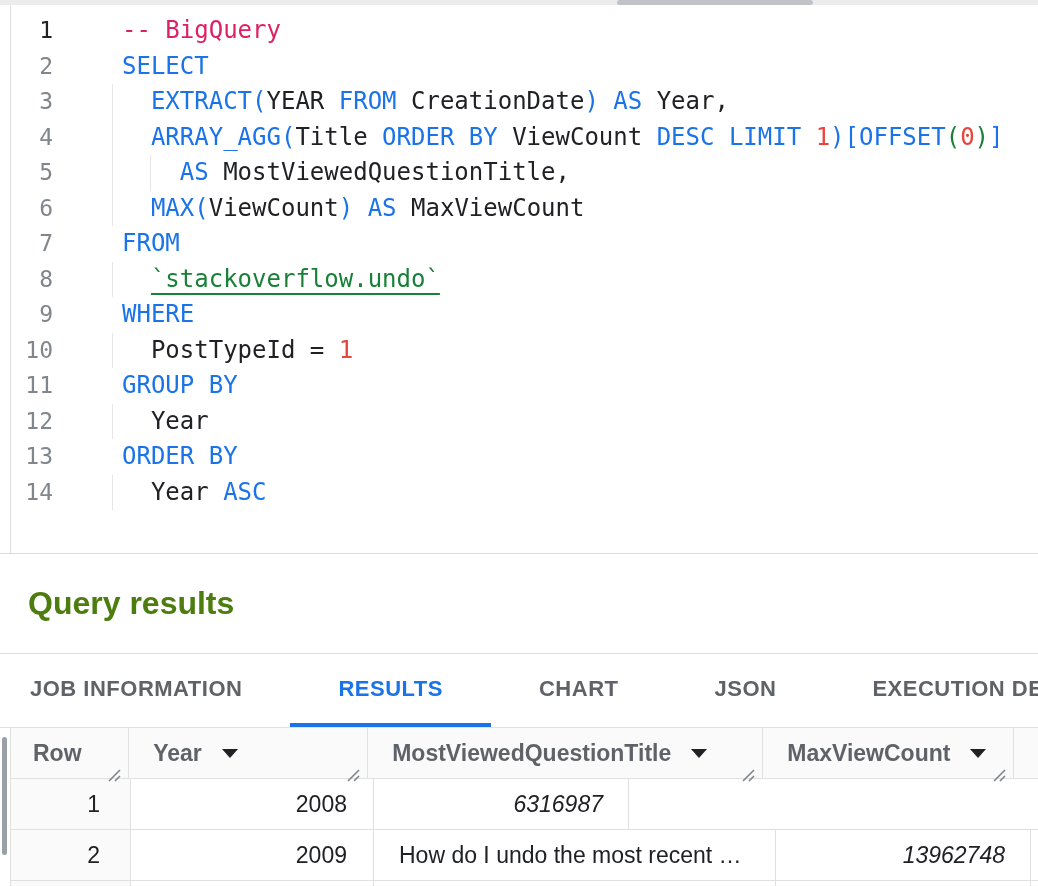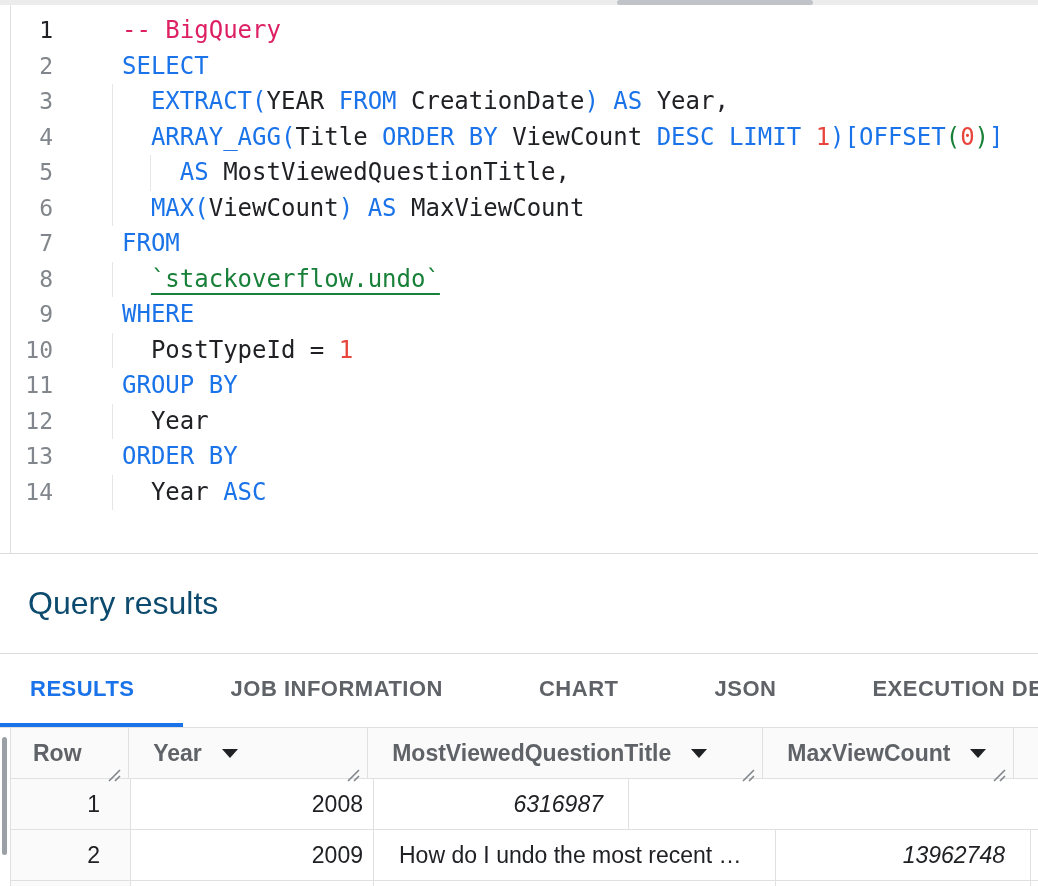--- a/index.html
+++ b/index.html
@@ -28,21 +28,21 @@
   .t-id{color:#202124;}
   .t-pl{color:#202124;}
   .t-num{color:#e8453c;}
   .t-p1{color:#1a73e8;}
   .t-p2{color:#188038;}
   .t-ref{color:#188038;text-decoration:underline;text-decoration-color:#188038;
     text-decoration-thickness:2px;text-underline-offset:6px;}
   
   .results-band{position:absolute;top:554px;left:0;right:0;height:100px;background:#fff;
     border-bottom:1px solid #dadce0;display:flex;align-items:center;padding-left:28px;box-sizing:border-box;}
-  .results-title{font-size:32px;font-weight:400;color:#0c4a6e;}
+  .results-title{font-size:32px;font-weight:700;color:#4d7c0f;}
   
   .tabs{position:absolute;top:655px;left:0;right:0;height:72px;display:flex;
     border-bottom:1px solid #e0e0e0;overflow:hidden;background:#fff;}
   .tab{display:flex;align-items:center;padding:0 48px;white-space:nowrap;
     font-size:22px;font-weight:700;letter-spacing:.5px;color:#5f6368;
     border-bottom:4px solid transparent;box-sizing:border-box;cursor:pointer;}
   .tab:first-child{padding-left:30px;}
   .tab.active{color:#1a73e8;border-bottom-color:#1a73e8;}
   
   .table{position:absolute;top:728px;left:10px;width:1028px;bottom:0;
@@ -54,21 +54,21 @@
   .tr{display:flex;height:50px;border-bottom:1px solid #e0e0e0;background:#fff;}
   .td{display:flex;align-items:center;box-sizing:border-box;border-right:1px solid #e0e0e0;
     font-size:23px;color:#202124;background:#fff;}
   .col0{width:120px;}
   .col1{width:243px;}
   .col2{width:402px;}
   .col3{width:255px;}
   .sliver{flex:1;border-right:none;}
   .th.col0{padding-left:22px;}
   .td.col0{background:#fafafa;justify-content:flex-end;padding-right:30px;}
-  .td.col1{justify-content:flex-end;padding-right:10px;}
+  .td.col1{justify-content:flex-end;padding-right:26px;}
   .td.col2{padding-left:25px;}
   .td.col3{justify-content:flex-end;padding-right:25px;font-style:italic;}
   .sort-arrow{width:0;height:0;margin-left:20px;
     border-left:8px solid transparent;border-right:8px solid transparent;
     border-top:9px solid #202124;}
   .grip{position:absolute;right:7px;bottom:2px;width:15px;height:15px;}
   .vthumb{position:absolute;left:2px;top:737px;width:5px;height:118px;background:#9aa0a6;border-radius:3px;}
 </style>
 </head>
 <body>
@@ -94,22 +94,22 @@
   <div class="htrack">
     <div class="hthumb"></div>
   </div>
 </div>
 
 <div class="results-band">
   <div class="results-title">Query results</div>
 </div>
 
 <div class="tabs" id="tabs">
+    <div class="tab">JOB INFORMATION</div>
     <div class="tab active">RESULTS</div>
-    <div class="tab">JOB INFORMATION</div>
     <div class="tab">CHART</div>
     <div class="tab">JSON</div>
     <div class="tab">EXECUTION DETAILS</div>
   </div>
 
 <div class="table">
   <div class="thead" id="thead">
       <div class="th col0">
         <span class="th-label">Row</span>
         <span class="grip"><svg width="15" height="15" viewBox="0 0 15 15">

